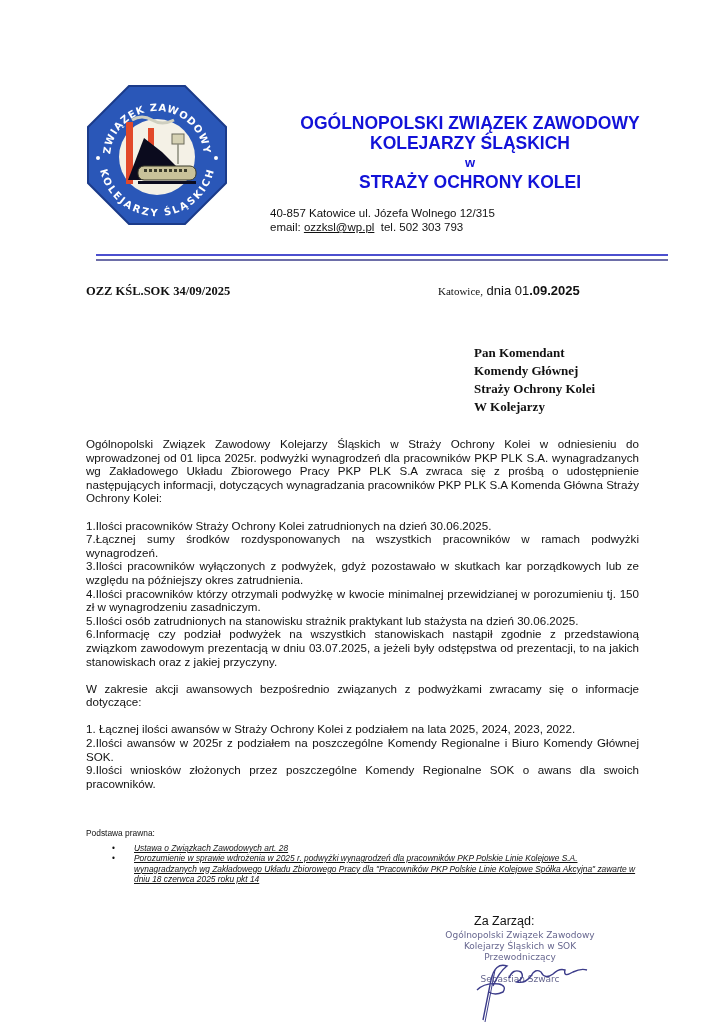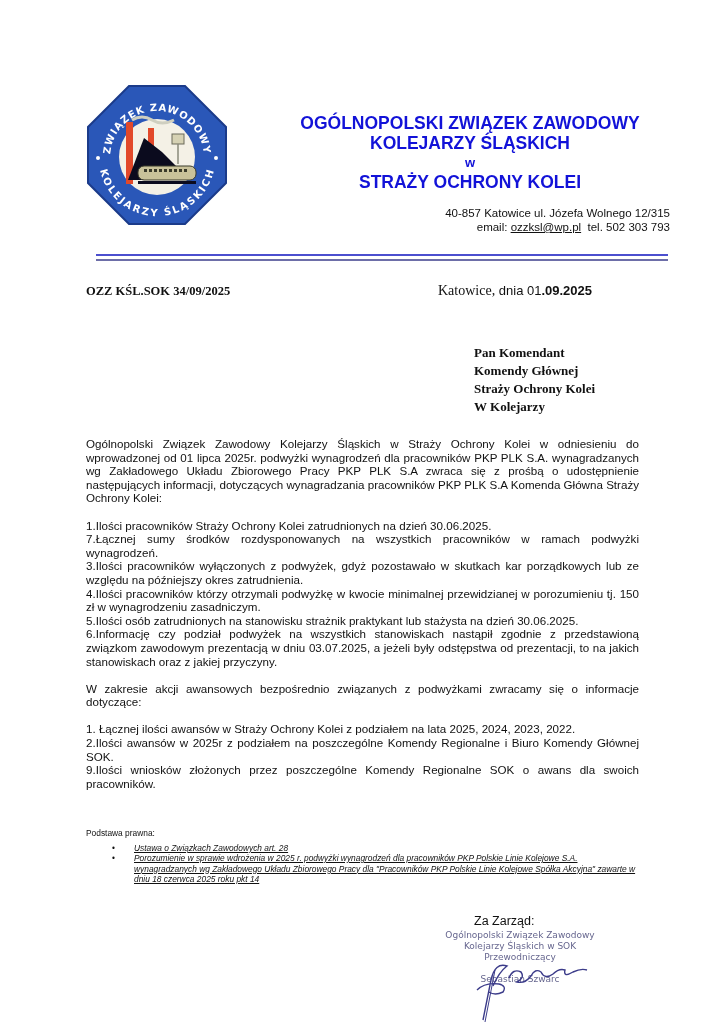--- a/index.html
+++ b/index.html
@@ -3,27 +3,27 @@
 <meta charset="utf-8">
 <style>
   html, body { margin: 0; padding: 0; background: #ffffff; }
   body { width: 724px; height: 1024px; position: relative; overflow: hidden; font-family: "Liberation Sans", sans-serif; color: #111; }
   .logo { position: absolute; left: 82px; top: 80px; width: 150px; height: 150px; }
   .hdr { position: absolute; left: 270px; top: 113px; width: 400px; text-align: center; color: #1212d8; font-weight: bold; font-family: "Liberation Sans", sans-serif; }
   .hdr .l1 { font-size: 17.5px; line-height: 20px; }
   .hdr .l2 { font-size: 17.5px; line-height: 20px; }
   .hdr .l3 { font-size: 13px; line-height: 18px; margin-top: 1px; }
   .hdr .l4 { font-size: 17.5px; line-height: 20px; }
-  .addr { position: absolute; left: 270px; top: 206px; width: 400px; text-align: right; font-size: 11.5px; line-height: 14px; color: #111; }
+  .addr { position: absolute; left: 270px; top: 206px; width: 400px; text-align: left; font-size: 11.5px; line-height: 14px; color: #111; }
   .addr a { color: #111; text-decoration: underline; }
   .rule1 { position: absolute; left: 96px; top: 254px; width: 572px; height: 1.5px; background: #4c4fcf; }
   .rule2 { position: absolute; left: 96px; top: 259px; width: 572px; height: 1.5px; background: #6d6ea8; }
   .ref { position: absolute; left: 86px; top: 284px; font-family: "Liberation Serif", serif; font-weight: bold; font-size: 12.5px; }
   .date { position: absolute; left: 438px; top: 283px; font-size: 13px; }
-  .date .city { font-family: "Liberation Serif", serif; font-size: 14px; }
+  .date .city { font-family: "Liberation Serif", serif; font-size: 11px; }
   .date .b { font-weight: bold; }
   .addressee { position: absolute; left: 474px; top: 344px; font-family: "Liberation Serif", serif; font-weight: bold; font-size: 13px; line-height: 18px; }
   .body { position: absolute; left: 86px; top: 437px; width: 553px; font-size: 11.6px; line-height: 13.6px; }
   .body p { margin: 0; text-align: justify; }
   .body .gap { height: 13.6px; }
   .legal { position: absolute; left: 86px; top: 828px; width: 560px; font-size: 8.4px; line-height: 10.5px; }
   .legal ul { margin: 4px; padding-left: 44px; list-style: none; }
   .legal li { position: relative; font-style: italic; text-decoration: underline; }
   .legal li::before { content: "\2022"; position: absolute; left: -22px; font-style: normal; text-decoration: none; display: inline-block; }
   .sig-label { position: absolute; left: 474px; top: 914px; font-size: 12.5px; }

